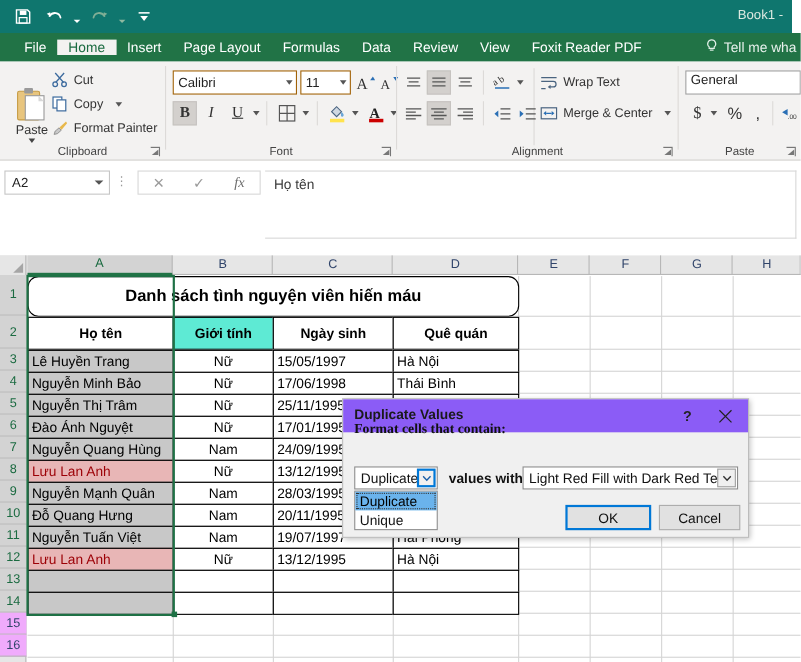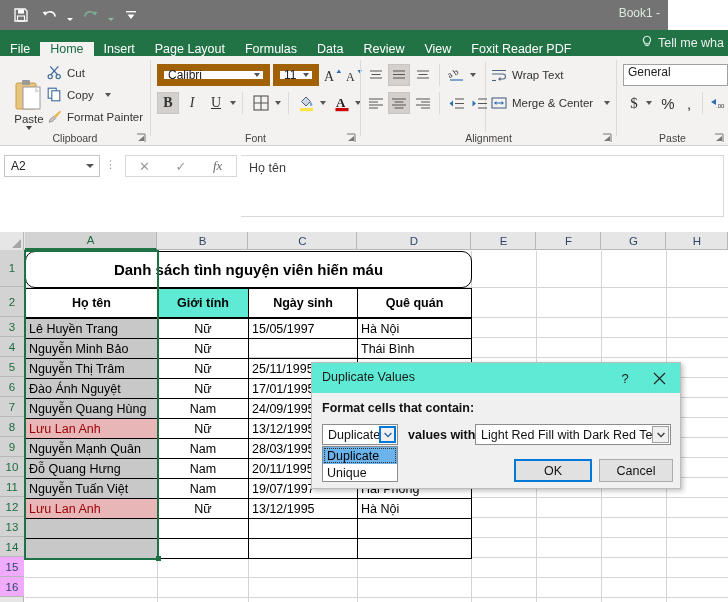--- a/index.html
+++ b/index.html
@@ -6,22 +6,22 @@
   html, body {
     width: 728px; height: 602px;
     font-family: "Liberation Sans", sans-serif;
     overflow: hidden;
     background: #ffffff;
   }
   #app { position: relative; width: 728px; height: 602px; }
 
   
   .titlebar {
-    position: absolute; left: 0; top: 0; width: 668px; height: 30px;
-    background: #737373; color: #ffffff;
+    position: absolute; left: 0; top: 0; width: 720px; height: 30px;
+    background: #0f766e; color: #ffffff;
   }
   .qat { position: absolute; left: 8px; top: 4px; display: flex; align-items: center; gap: 2px; }
   .qat-btn {
     width: 26px; height: 22px; display: flex; align-items: center; justify-content: center;
     color: #ffffff;
   }
   .qat-btn svg { display: block; }
   .qat-caret {
     width: 11px; height: 22px; display: flex; align-items: flex-end; justify-content: center;
     padding-bottom: 5px;
@@ -34,21 +34,21 @@
   .wintitle {
     position: absolute; right: 8px; top: 6px; font-size: 12px; color: #dbe9e0;
     white-space: nowrap;
   }
 
   
   .tabbar {
     position: absolute; left: 0; top: 30px; width: 728px; height: 26px;
     background: #217346;
   }
-  .tabs { display: flex; align-items: flex-end; height: 26px; }
+  .tabs { display: flex; align-items: center; height: 26px; padding-left: 12px; }
   .tab {
     padding: 0 10px; display: flex; align-items: center; font-size: 12.5px;
     color: #ffffff; white-space: nowrap;
   }
   .tab.active { background: #f3f2f1; color: #1b6b41; }
   .tellme {
     position: absolute; right: 0px; top: 0; height: 26px; display: flex; align-items: center;
     gap: 5px; padding-right: 4px; font-size: 12.5px; color: #e8f1ec; white-space: nowrap;
   }
 
@@ -77,21 +77,21 @@
   .paste-label { font-size: 11.5px; color: #333; margin-top: 1px; }
   .paste-caret { margin-top: 1px; }
   .cb-item {
     position: absolute; left: 46px; display: flex; align-items: center; gap: 5px;
     font-size: 11.5px; color: #333; height: 21px;
   }
   .cb-ico { width: 16px; height: 16px; display: flex; align-items: center; justify-content: center; }
 
   
   .fontbox {
-    position: absolute; background: #ffffff; border: 7px solid #a16207;
+    position: absolute; background: #ffffff; border: 1px solid #a16207;
     display: flex; align-items: center; font-size: 12px; color: #222;
     padding-left: 4px;
   }
   .fontbox .dd {
     position: absolute; right: 3px; top: 50%; transform: translateY(-50%);
   }
   .ribbtn {
     position: absolute; display: flex; align-items: center; justify-content: center;
     color: #333;
   }
@@ -161,28 +161,28 @@
   }
   .selbox { position: absolute; border: 2px solid #1e7145; pointer-events: none; }
   .selhandle { position: absolute; width: 5px; height: 5px; background: #1e7145; }
 
   
   .dialog {
     position: absolute; left: 311px; top: 362px; width: 370px; height: 127px;
     background: #f0f0f0; border: 1px solid #bcbcbc; box-shadow: 2px 2px 5px rgba(0,0,0,.25);
   }
   .dlg-title {
-    position: absolute; left: 0; top: 0; width: 100%; height: 30px; background: #5eead4;
+    position: absolute; left: 0; top: 0; width: 100%; height: 30px; background: #8b5cf6; font-weight: bold;
   }
   .dlg-title-text { position: absolute; left: 10px; top: 7px; font-size: 12.5px; color: #1a1a1a; }
   .dlg-help { position: absolute; right: 44px; top: 4px; width: 22px; height: 22px;
               display: flex; align-items: center; justify-content: center; font-size: 13px; color: #222; }
   .dlg-close { position: absolute; right: 6px; top: 4px; width: 30px; height: 22px;
                display: flex; align-items: center; justify-content: center; color: #222; }
-  .dlg-prompt { position: absolute; left: 10px; top: 38px; font-size: 12.5px; font-weight: bold; color: #111; }
+  .dlg-prompt { position: absolute; left: 10px; top: 20px; font-size: 12.5px; font-weight: bold; color: #111; font-family: Liberation Serif, serif; }
   .combo {
     position: absolute; background: #ffffff; border: 1px solid #8c8c8c;
     display: flex; align-items: center; padding-left: 5px; font-size: 12.5px; color: #111;
   }
   .combo-arrow {
     position: absolute; right: 1px; top: 1px; bottom: 1px; width: 17px;
     background: #f0f0f0; border: 1px solid #a0a0a0; display: flex; align-items: center; justify-content: center;
   }
   .combo-arrow.focus { border: 2px solid #0078d7; }
   .dlg-mid-label { position: absolute; font-size: 12.5px; font-weight: bold; color: #111; }
@@ -592,20 +592,21 @@
       <div class="cell bd c bold" style="left:223px;top:37px; width:110px; height:30px; background:#fff;">Ngày sinh</div>
       <div class="cell bd c bold" style="left:332px;top:37px; width:115px; height:30px; background:#fff;">Quê quán</div>
 
       <div class="cell bd l selfill" style="left:0;    top:67px; width:133px; height:21px;">Lê Huyền Trang</div>
       <div class="cell bd c" style="left:132px;top:67px; width:92px;  height:21px; background:#fff;">Nữ</div>
       <div class="cell bd l" style="left:223px;top:67px; width:110px; height:21px; background:#fff;">15/05/1997</div>
       <div class="cell bd l" style="left:332px;top:67px; width:115px; height:21px; background:#fff;">Hà Nội</div>
 
       <div class="cell bd l selfill" style="left:0;    top:87px; width:133px; height:21px;">Nguyễn Minh Bảo</div>
       <div class="cell bd c" style="left:132px;top:87px; width:92px;  height:21px; background:#fff;">Nữ</div>
+      <div class="cell bd l" style="left:223px;top:87px; width:110px; height:21px; background:#fff;">17/06/1998</div>
       <div class="cell bd l" style="left:332px;top:87px; width:115px; height:21px; background:#fff;">Thái Bình</div>
 
       <div class="cell bd l selfill" style="left:0;    top:107px; width:133px; height:21px;">Nguyễn Thị Trâm</div>
       <div class="cell bd c" style="left:132px;top:107px; width:92px;  height:21px; background:#fff;">Nữ</div>
       <div class="cell bd l" style="left:223px;top:107px; width:110px; height:21px; background:#fff;">25/11/1995</div>
       <div class="cell bd l" style="left:332px;top:107px; width:115px; height:21px; background:#fff;"></div>
 
       <div class="cell bd l selfill" style="left:0;    top:127px; width:133px; height:21px;"> Đào Ánh Nguyệt</div>
       <div class="cell bd c" style="left:132px;top:127px; width:92px;  height:21px; background:#fff;">Nữ</div>
       <div class="cell bd l" style="left:223px;top:127px; width:110px; height:21px; background:#fff;">17/01/1995</div>

